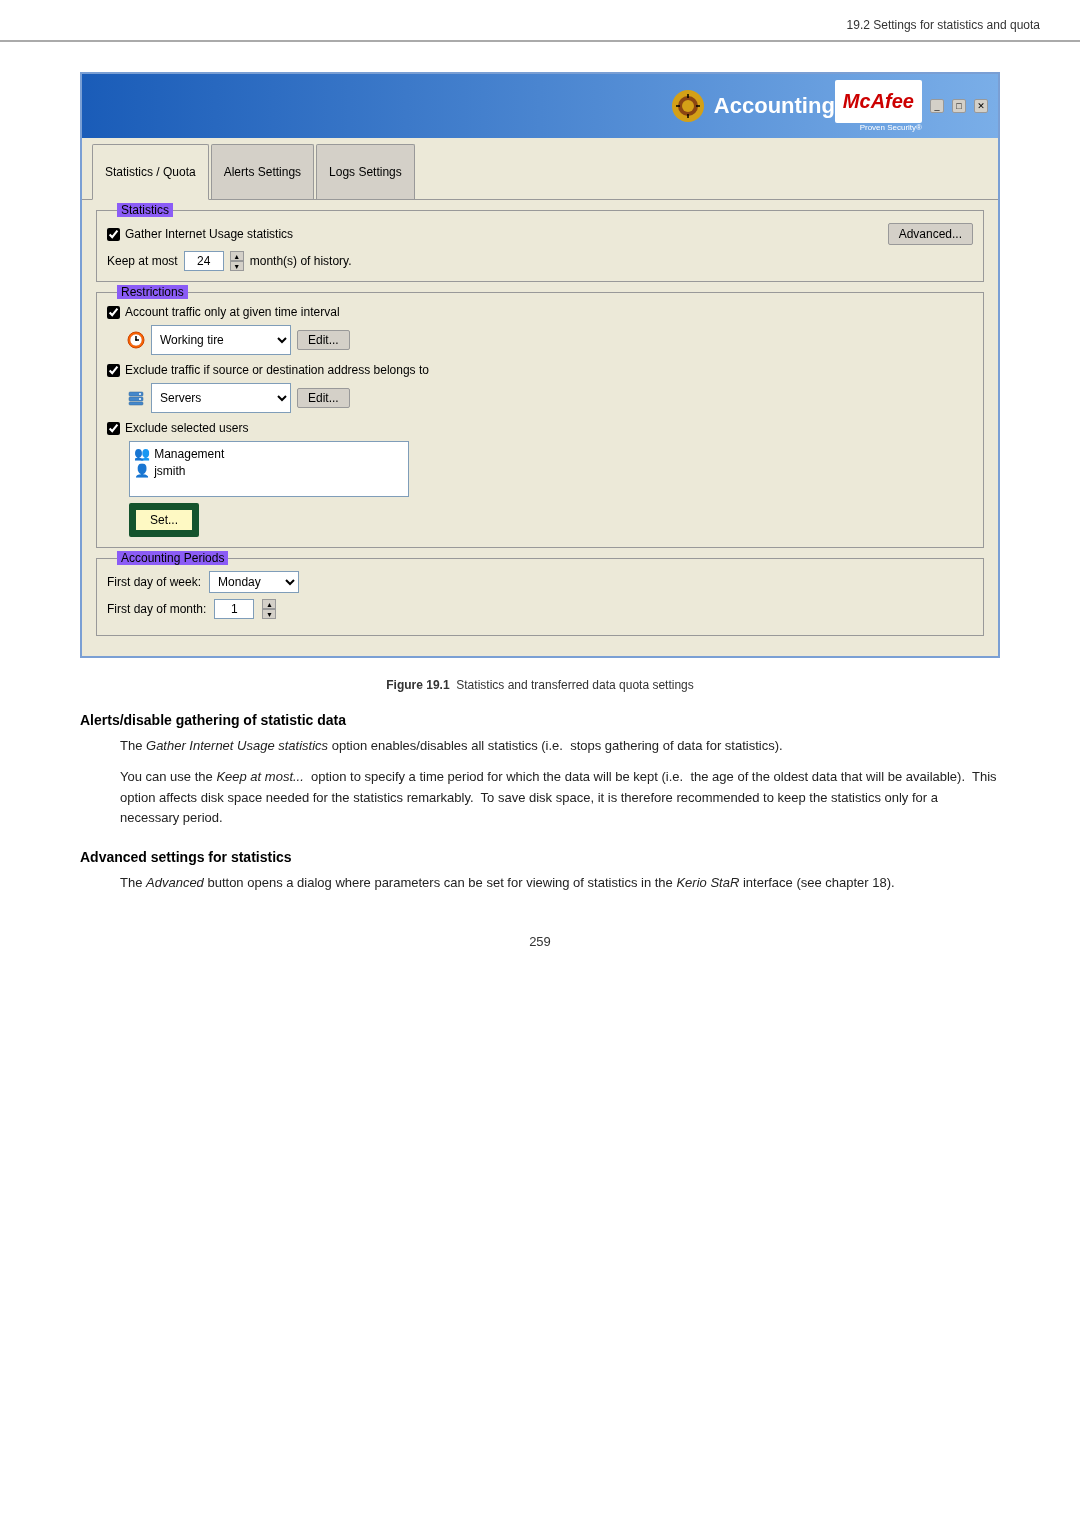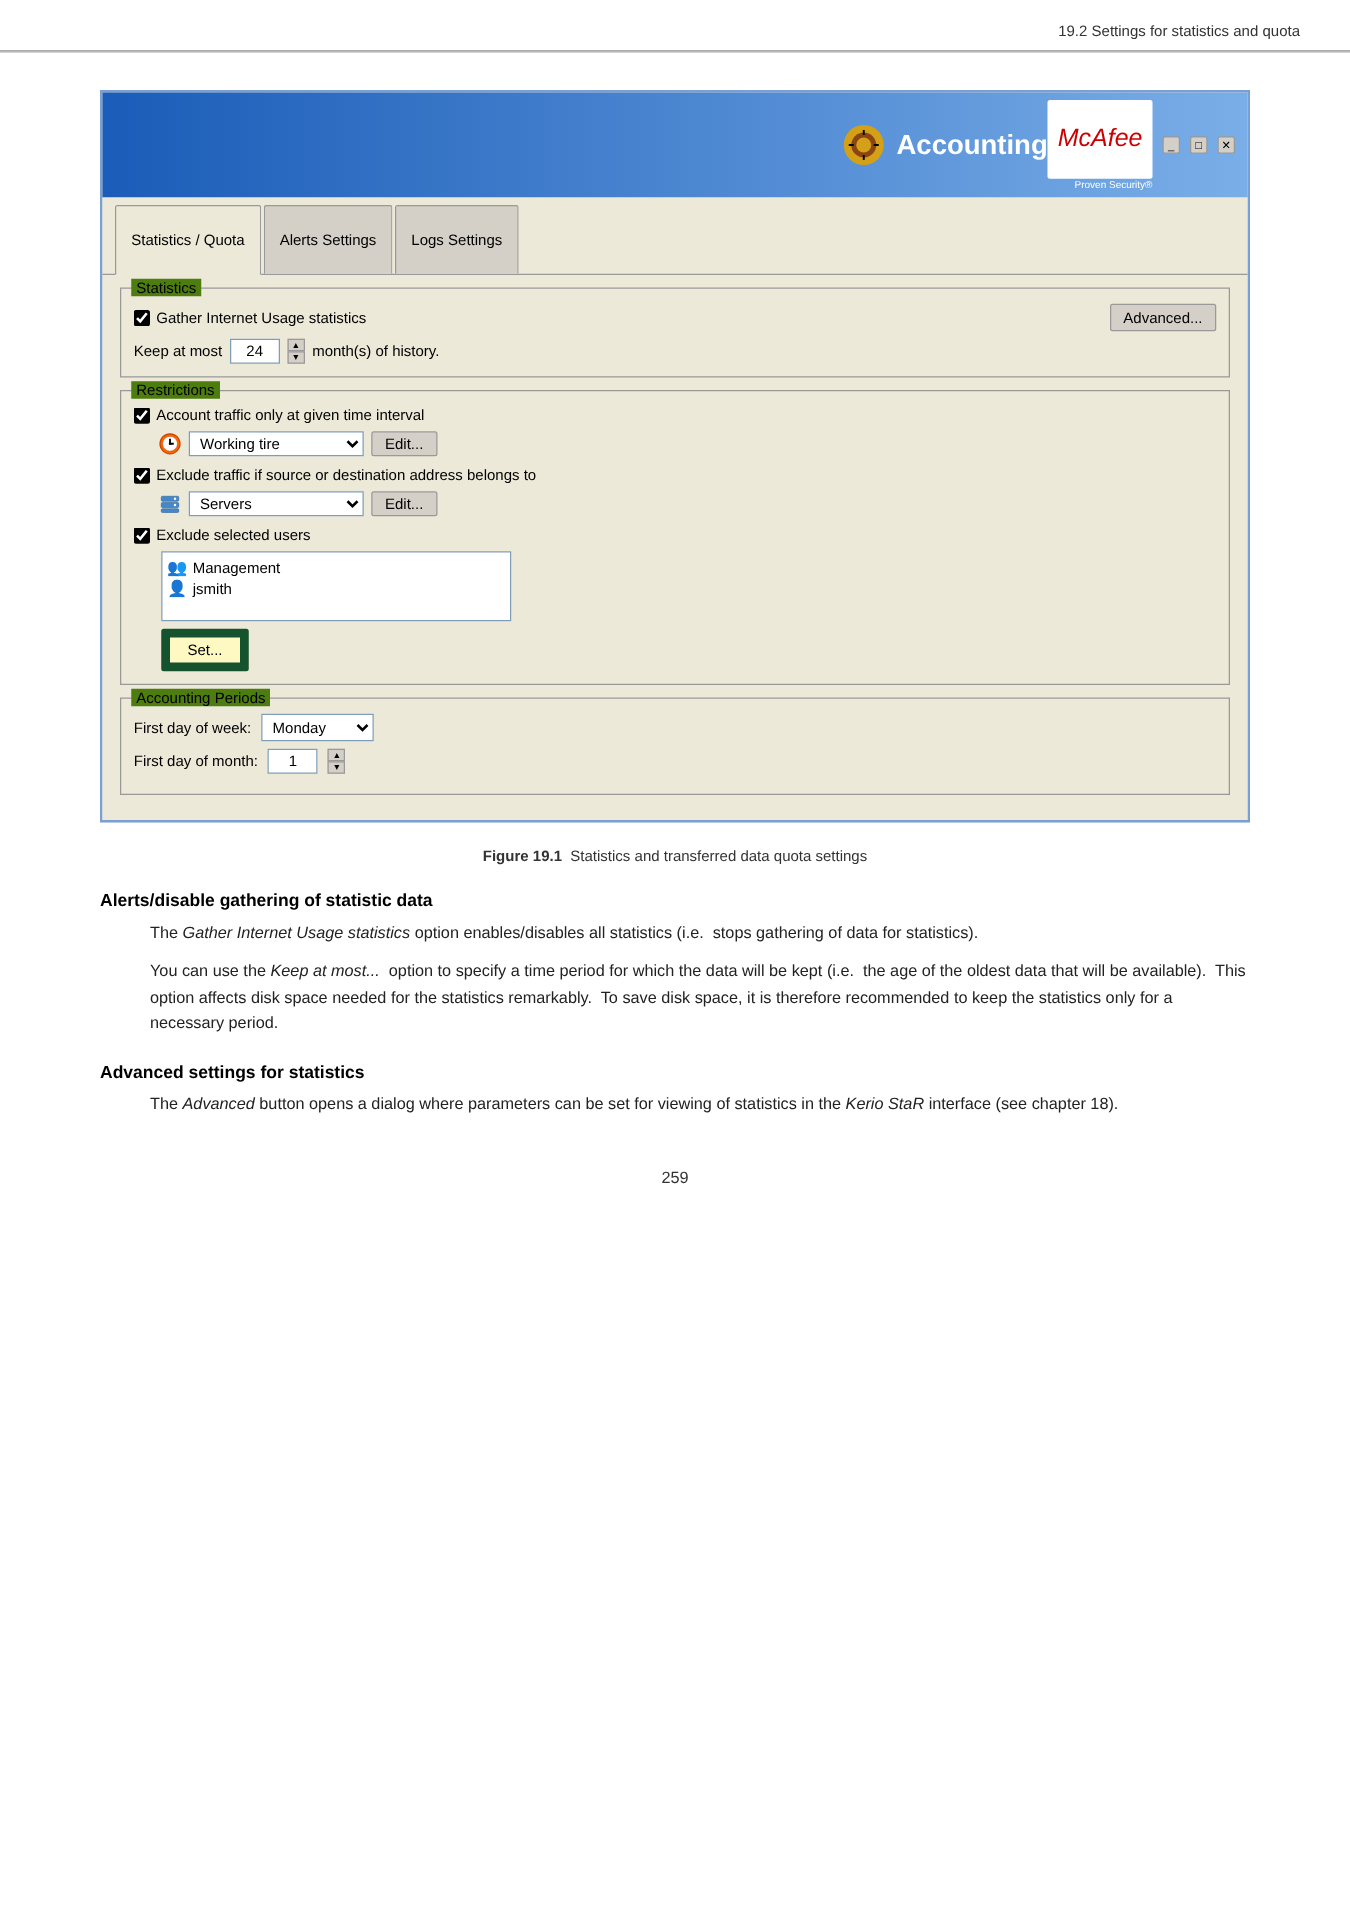--- a/index.html
+++ b/index.html
@@ -102,22 +102,22 @@
       border: 1px solid #999;
       margin-bottom: 10px;
       padding: 8px 10px 10px 10px;
       position: relative;
       background: #ece9d8;
     }
 
     .group-box-title {
       position: absolute;
       top: -8px;
-      left: 8px;
-      background: #4d7c0f;
+      left: 20px;
+      background: #8b5cf6;
       padding: 0 4px;
       font-size: 12px;
       color: #000;
     }
 
     .group-content {
       margin-top: 4px;
     }
 
     .row {
@@ -190,21 +190,21 @@
     .dropdown-row {
       display: flex;
       align-items: center;
       gap: 6px;
       margin-top: 4px;
       margin-left: 20px;
     }
 
     .dropdown-select {
       min-width: 140px;
-      height: 20px;
+      height: 30px;
       border: 1px solid #7f9db9;
       background: #fff;
       font-size: 12px;
       padding: 0 4px;
     }
 
     .btn-edit {
       padding: 2px 10px;
       font-size: 12px;
       background: #d4d0c8;
@@ -344,25 +344,25 @@
     }
 
     .mcafee-block {
       display: flex;
       flex-direction: column;
       align-items: flex-end;
     }
 
     .mcafee-name {
       font-size: 20px;
-      font-weight: normal;
+      font-weight: bold;
       font-style: italic;
       color: #cc0000;
       background: #fff;
-      padding: 20px 8px;
+      padding: 10px 8px;
       border-radius: 2px;
     }
 
     .mcafee-tagline {
       font-size: 8px;
       color: #fff;
       text-align: right;
     }
 
     .window-ctrl-btn {

